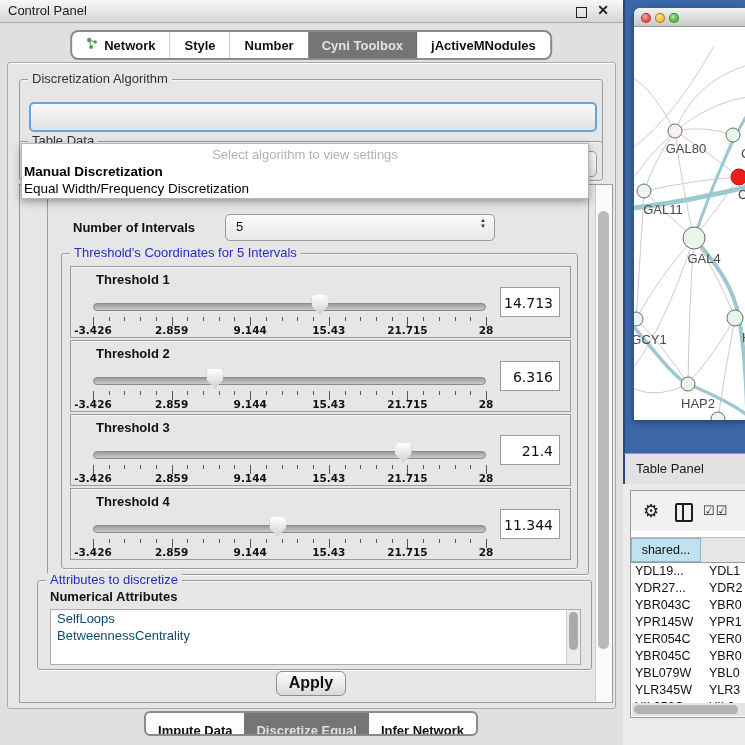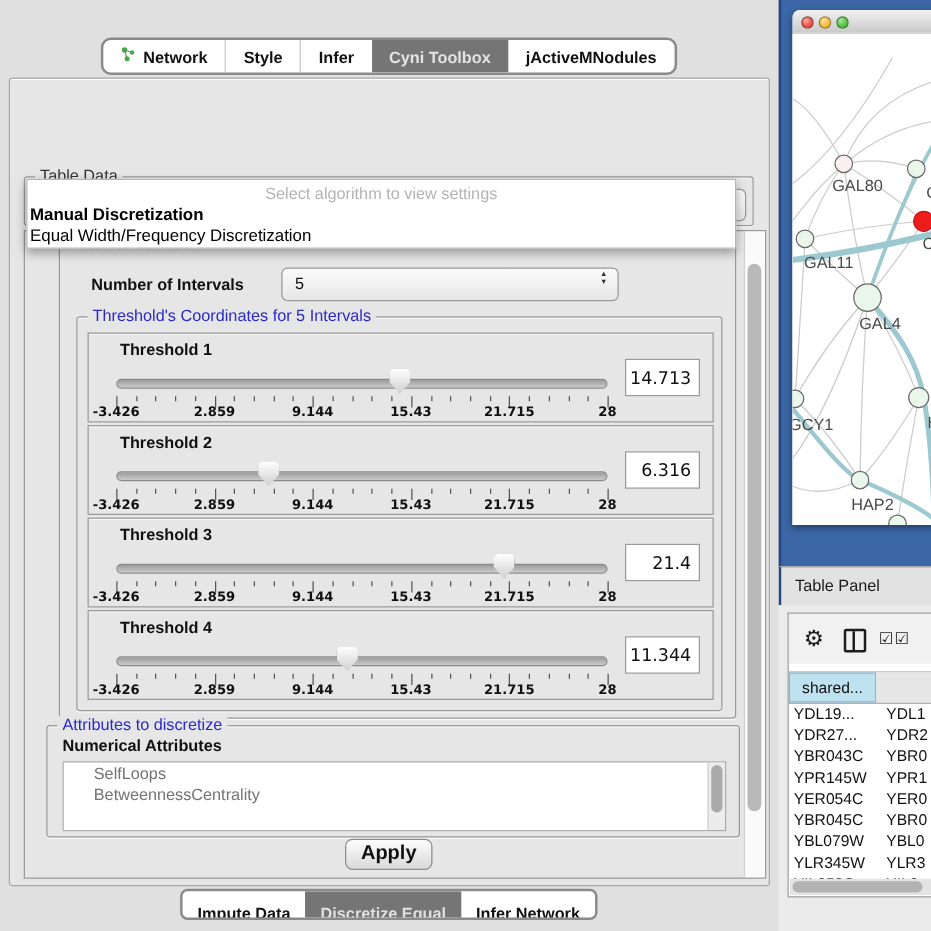--- a/index.html
+++ b/index.html
@@ -67,21 +67,21 @@
   .slider-ticks{position:absolute;left:0;right:0;top:26px;height:10px;}
   .tick{position:absolute;top:0;width:1px;height:4px;background:#555;}
   .tick.major{height:9px;}
   .slider-labels{position:absolute;left:0;right:0;top:33px;height:12px;}
   .tick-label{position:absolute;transform:translateX(-50%);font-size:10.5px;font-weight:bold;color:#111;white-space:nowrap;font-family:"DejaVu Sans",sans-serif;}
   .value-box{position:absolute;right:10px;top:20px;width:60px;height:30px;background:#fff;border:1px solid #9b9b9b;font-size:14px;color:#111;text-align:right;line-height:30px;padding-right:6px;box-sizing:border-box;font-family:"DejaVu Sans",sans-serif;}
 
   #attr-group{left:17px;top:395px;width:553px;height:88px;}
   #attr-subtitle{position:absolute;left:12px;top:8px;font-size:13px;font-weight:bold;color:#111;}
   #attr-list{position:absolute;left:12px;right:10px;top:28px;bottom:4px;background:#fff;border:1px solid #ababab;overflow:hidden;}
-  .attr-item{font-size:13px;color:#737373;line-height:17px;padding-left:24px;white-space:nowrap;}
+  .attr-item{font-size:13px;color:#0c4a6e;line-height:17px;padding-left:6px;white-space:nowrap;}
   #attr-vscroll{position:absolute;right:0;top:0;width:13px;height:100%;background:#ececec;border-left:1px solid #d0d0d0;}
   #attr-vthumb{position:absolute;left:2px;top:2px;width:9px;height:38px;background:#ababab;border-radius:5px;}
 
   #apply-btn{left:268px;top:608px;width:68px;height:23px;background:linear-gradient(#fdfdfd,#d9d9d9);border:1px solid #8d8d8d;border-radius:6px;font-size:16px;font-weight:bold;color:#111;text-align:center;line-height:21px;}
 
   
   #bottom-tabbar{left:311px;top:711px;transform:translateX(-50%);height:21px;display:flex;background:#fff;border:2px solid #8a8a8a;border-radius:6px;overflow:hidden;}
   .btab{display:flex;align-items:center;padding:17px 12px;font-size:13px;font-weight:bold;color:#111;border-left:1px solid #bdbdbd;white-space:nowrap;}
   .btab:first-child{border-left:none;}
   .btab.selected{background:#757575;color:#e0e0e0;border-left:none;}
@@ -115,50 +115,59 @@
   #h-scrollbar{position:absolute;left:1px;bottom:1px;width:113px;height:13px;background:#e3e3e3;}
   #h-thumb{position:absolute;left:2px;top:2px;width:104px;height:9px;background:#b2b2b2;border-radius:5px;}
 
   svg text{font-family:"Liberation Sans",sans-serif;}
 </style>
 </head>
 <body>
 
 <div id="left-panel" class="abs">
 
+  <div id="titlebar" class="abs">
+    <span class="title">Control Panel</span>
+    <span id="float-btn" class="win-btn"></span>
+    <span id="close-btn" class="win-btn">✕</span>
+  </div>
 
   <div id="tabbar" class="abs">
     <div class="tab">
       <span class="net-ico">
         <svg width="12" height="13" viewBox="0 0 12 13">
             <line x1="3" y1="3" x2="9" y2="5" stroke="#888" stroke-width="1"></line>
             <line x1="3" y1="3" x2="5" y2="10" stroke="#888" stroke-width="1"></line>
             <circle cx="3" cy="3" r="2.2" fill="#4aa64a"></circle>
             <circle cx="9" cy="5" r="1.8" fill="#4aa64a"></circle>
             <circle cx="5" cy="10" r="2" fill="#4aa64a"></circle>
           </svg>
       </span>
       <span>Network</span>
     </div>
     <div class="tab">
         <span>Style</span>
       </div>
     <div class="tab">
-        <span>Infer</span>
+        <span>Number</span>
       </div>
     <div class="tab selected">
         <span>Cyni Toolbox</span>
       </div>
     <div class="tab">
         <span>jActiveMNodules</span>
       </div>
   </div>
 
   <div id="outer-panel" class="abs">
 
+    <div id="algo-group" class="groupbox">
+      <span class="group-title t-dark">Discretization Algorithm</span>
+      <div id="algo-combo"></div>
+    </div>
 
     <div id="algo-popup" class="abs">
       <div class="ph">Select algorithm to view settings</div>
       <div class="popup-opt b">Manual Discretization</div>
       <div class="popup-opt r">Equal Width/Frequency Discretization</div>
     </div>
 
     <div id="tabledata-group" class="groupbox">
       <span class="group-title t-dark">Table Data</span>
       <div id="tabledata-combo" class="combo">

